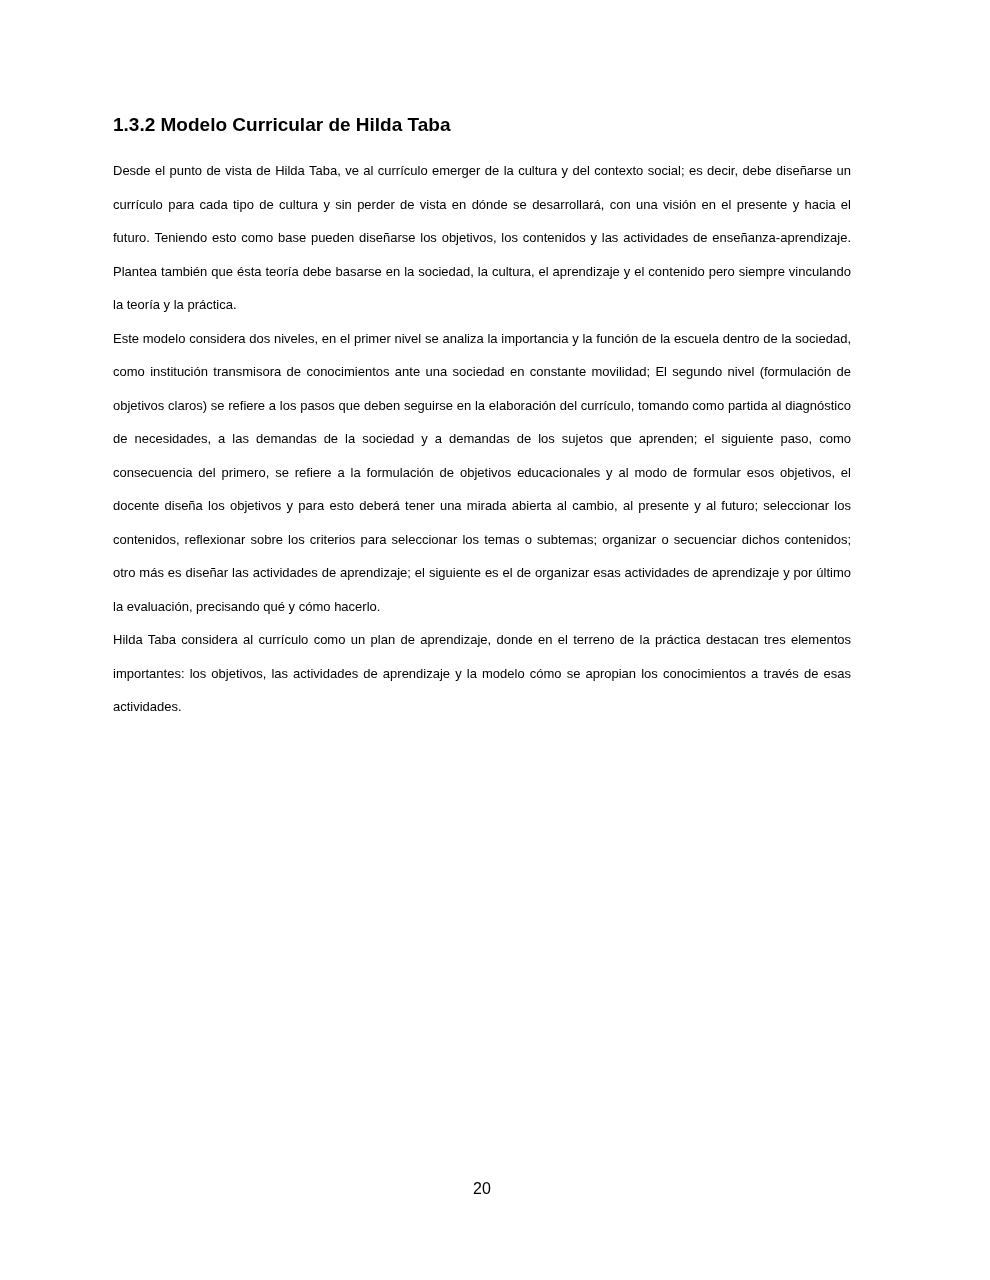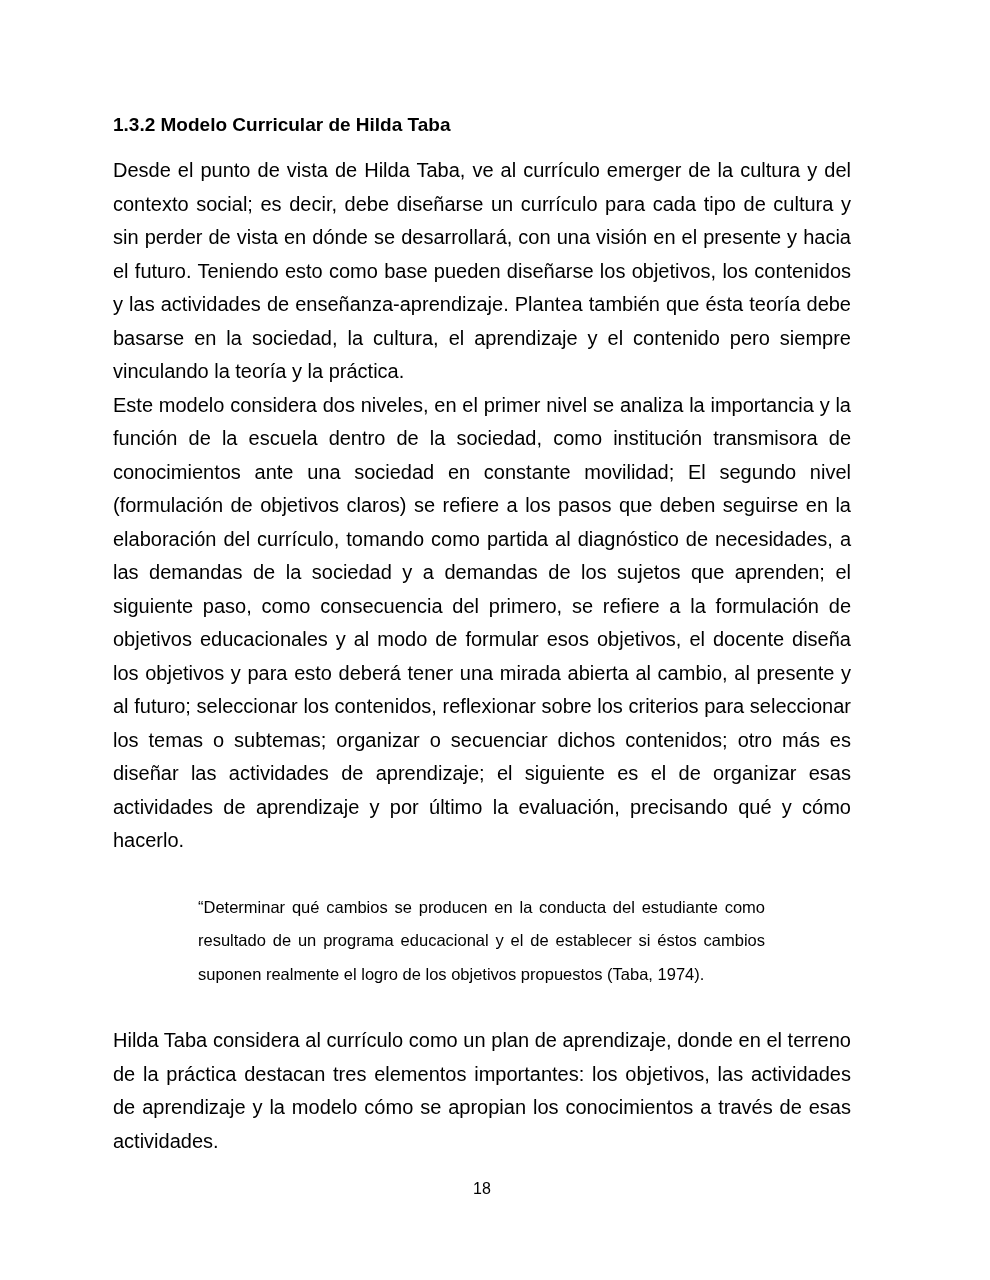--- a/index.html
+++ b/index.html
@@ -23,21 +23,21 @@
     width: 738px;
   }
   .heading {
     font-size: 19px;
     font-weight: bold;
     margin: 0 0 16px 0;
     line-height: 26px;
     text-align: left;
   }
   .para {
-    font-size: 20px;
+    font-size: 13px;
     line-height: 33.5px;
     text-align: justify;
     margin: 0;
   }
   .quote {
     font-size: 16.5px;
     line-height: 33.5px;
     text-align: justify;
     margin: 33px 86px 33px 85px;
   }
@@ -51,17 +51,16 @@
   }
 </style>
 </head>
 <body>
 
 <div class="page">
   <div class="content">
     <h1 class="heading">1.3.2 Modelo Curricular de Hilda Taba</h1>
     <p class="para">Desde el punto de vista de Hilda Taba, ve al currículo emerger de la cultura y del contexto social; es decir, debe diseñarse un currículo para cada tipo de cultura y sin perder de vista en dónde se desarrollará, con una visión en el presente y hacia el futuro. Teniendo esto como base pueden diseñarse los objetivos, los contenidos y las actividades de enseñanza-aprendizaje. Plantea también que ésta teoría debe basarse en la sociedad, la cultura, el aprendizaje y el contenido pero siempre vinculando la teoría y la práctica.</p>
     <p class="para">Este modelo considera dos niveles, en el primer nivel se analiza la importancia y la función de la escuela dentro de la sociedad, como institución transmisora de conocimientos ante una sociedad en constante movilidad; El segundo nivel (formulación de objetivos claros) se refiere a los pasos que deben seguirse en la elaboración del currículo, tomando como partida al diagnóstico de necesidades, a las demandas de la sociedad y a demandas de los sujetos que aprenden; el siguiente paso, como consecuencia del primero, se refiere a la formulación de objetivos educacionales y al modo de formular esos objetivos, el docente diseña los objetivos y para esto deberá tener una mirada abierta al cambio, al presente y al futuro; seleccionar los contenidos, reflexionar sobre los criterios para seleccionar los temas o subtemas; organizar o secuenciar dichos contenidos; otro más es diseñar las actividades de aprendizaje; el siguiente es el de organizar esas actividades de aprendizaje y por último la evaluación, precisando qué y cómo hacerlo.</p>
-    <p class="quote">“Determinar qué cambios se producen en la conducta del estudiante como resultado de un programa educacional y el de establecer si éstos cambios suponen realmente el logro de los objetivos propuestos (Taba, 1974).</p>
     <p class="para">Hilda Taba considera al currículo como un plan de aprendizaje, donde en el terreno de la práctica destacan tres elementos importantes: los objetivos, las actividades de aprendizaje y la modelo cómo se apropian los conocimientos a través de esas actividades.</p>
   </div>
-  <div class="page-number">18</div>
+  <div class="page-number">20</div>
 </div>
 
 </body></html>

